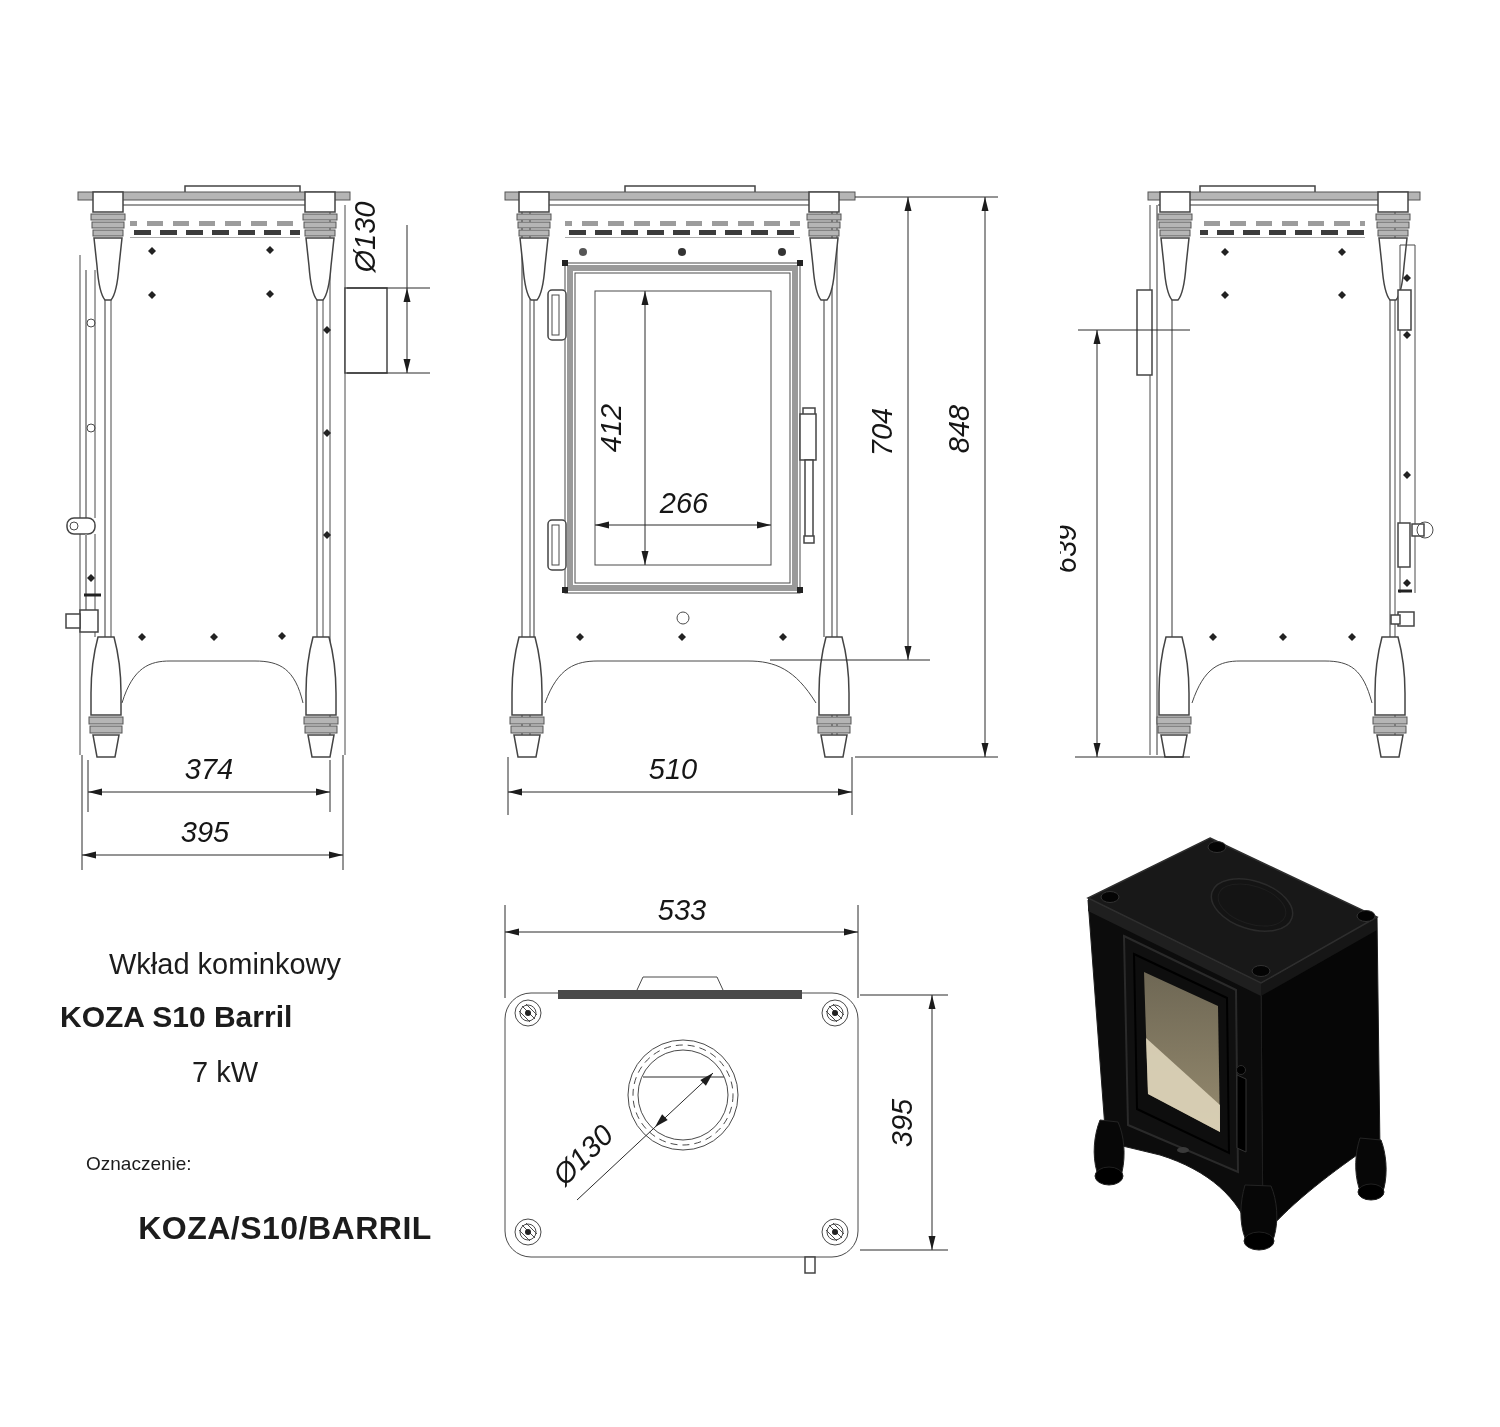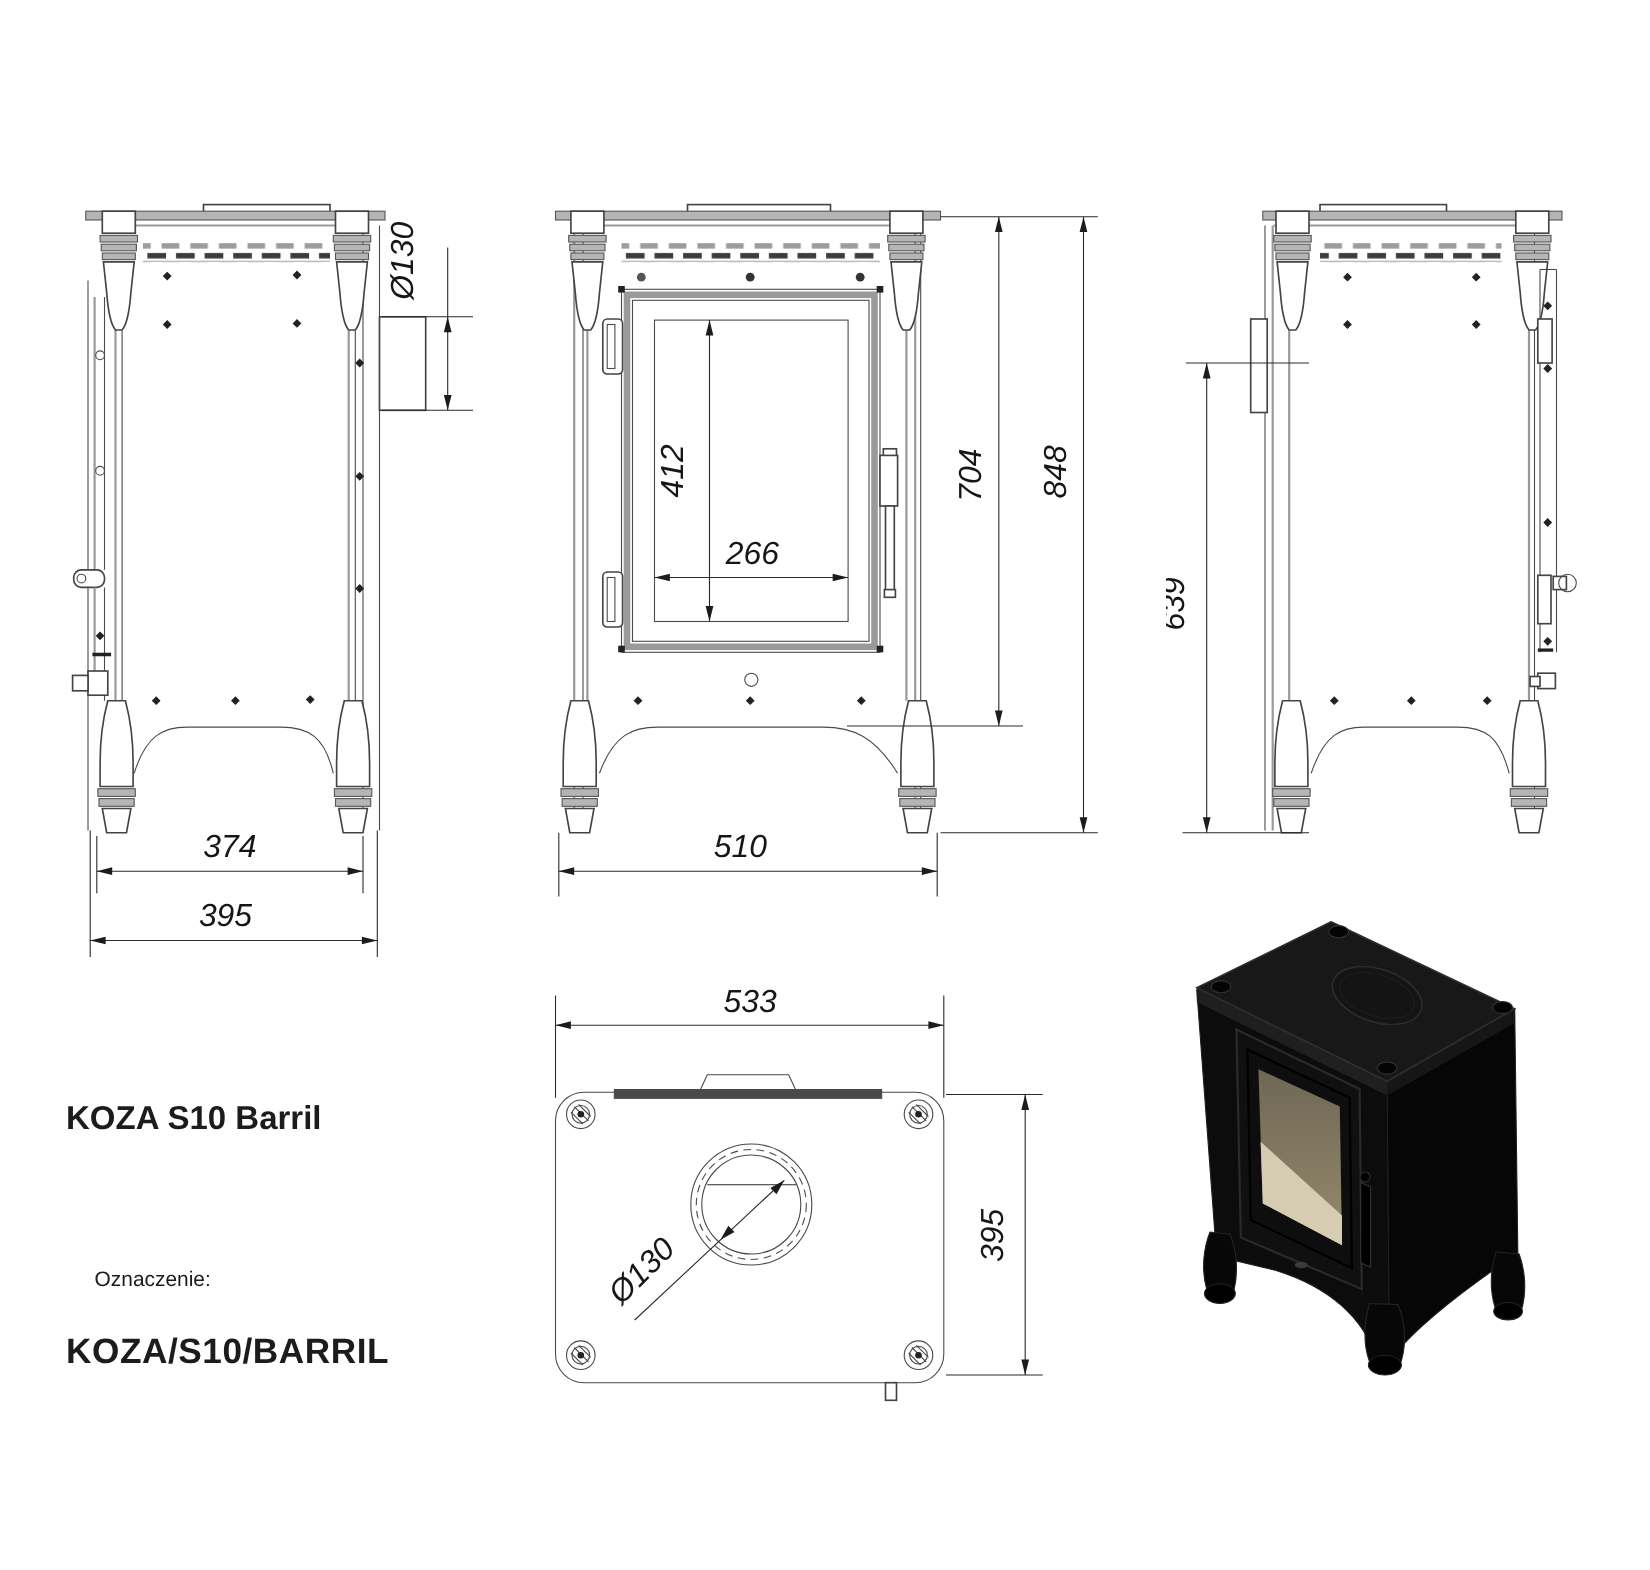--- a/index.html
+++ b/index.html
@@ -13,21 +13,21 @@
   svg .wh{fill:#ffffff;stroke:#444;stroke-width:1.5;}
   svg .dim{stroke:#2a2a2a;stroke-width:1;fill:none;}
   svg .arr{fill:#1c1c1c;stroke:none;}
   svg .dia{fill:#222;stroke:none;}
   svg .dimtxt{font-family:"Liberation Sans",sans-serif;font-style:italic;font-size:29px;fill:#161616;}
   
   .cat{position:absolute;left:60px;top:948px;width:330px;text-align:center;font-size:29px;}
   .model{position:absolute;left:60px;top:1000px;width:330px;text-align:left;font-size:30px;font-weight:bold;}
   .power{position:absolute;left:60px;top:1056px;width:330px;text-align:center;font-size:29px;}
   .oznlab{position:absolute;left:86px;top:1153px;font-size:19px;}
-  .ozncode{position:absolute;left:60px;top:1210px;width:450px;font-size:32px;font-weight:bold;letter-spacing:.5px;}
+  .ozncode{position:absolute;left:60px;top:1210px;width:450px;text-align:center;font-size:32px;font-weight:bold;letter-spacing:.5px;}
 </style>
 </head>
 <body>
 
 <div class="page">
 
   <svg class="abs" style="left:55px;top:175px" width="410" height="700" viewBox="0 0 410 700">
     <defs>
       <pattern id="bv-vent" width="26" height="18" patternUnits="userSpaceOnUse">
         <rect x="1" y="1" width="17" height="5" fill="#3c3c3c"></rect>
@@ -445,21 +445,23 @@
     <g>
       <line x1="370" y1="105" x2="458" y2="105" class="dim"></line>
       <line x1="370" y1="360" x2="458" y2="360" class="dim"></line>
       <line x1="442" y1="105" x2="442" y2="360" class="dim"></line>
       <polygon class="arr" points="442,105 438.5,119 445.5,119"></polygon>
       <polygon class="arr" points="442,360 438.5,346 445.5,346"></polygon>
       <text class="dimtxt" transform="translate(422,233) rotate(-90)" text-anchor="middle">395</text>
     </g>
   </svg>
 
+  <div class="cat">Wkład kominkowy</div>
   <div class="model">KOZA S10 Barril</div>
+  <div class="power">7 kW</div>
   <div class="oznlab">Oznaczenie:</div>
   <div class="ozncode">KOZA/S10/BARRIL</div>
 
   <svg class="abs" style="left:1040px;top:820px" width="460" height="607" viewBox="0 0 460 607">
     <defs>
       <linearGradient id="glassGrad" x1="0" y1="0" x2="0" y2="1">
         <stop offset="0" stop-color="#6e6754"></stop>
         <stop offset="1" stop-color="#968b6f"></stop>
       </linearGradient>
     </defs>

